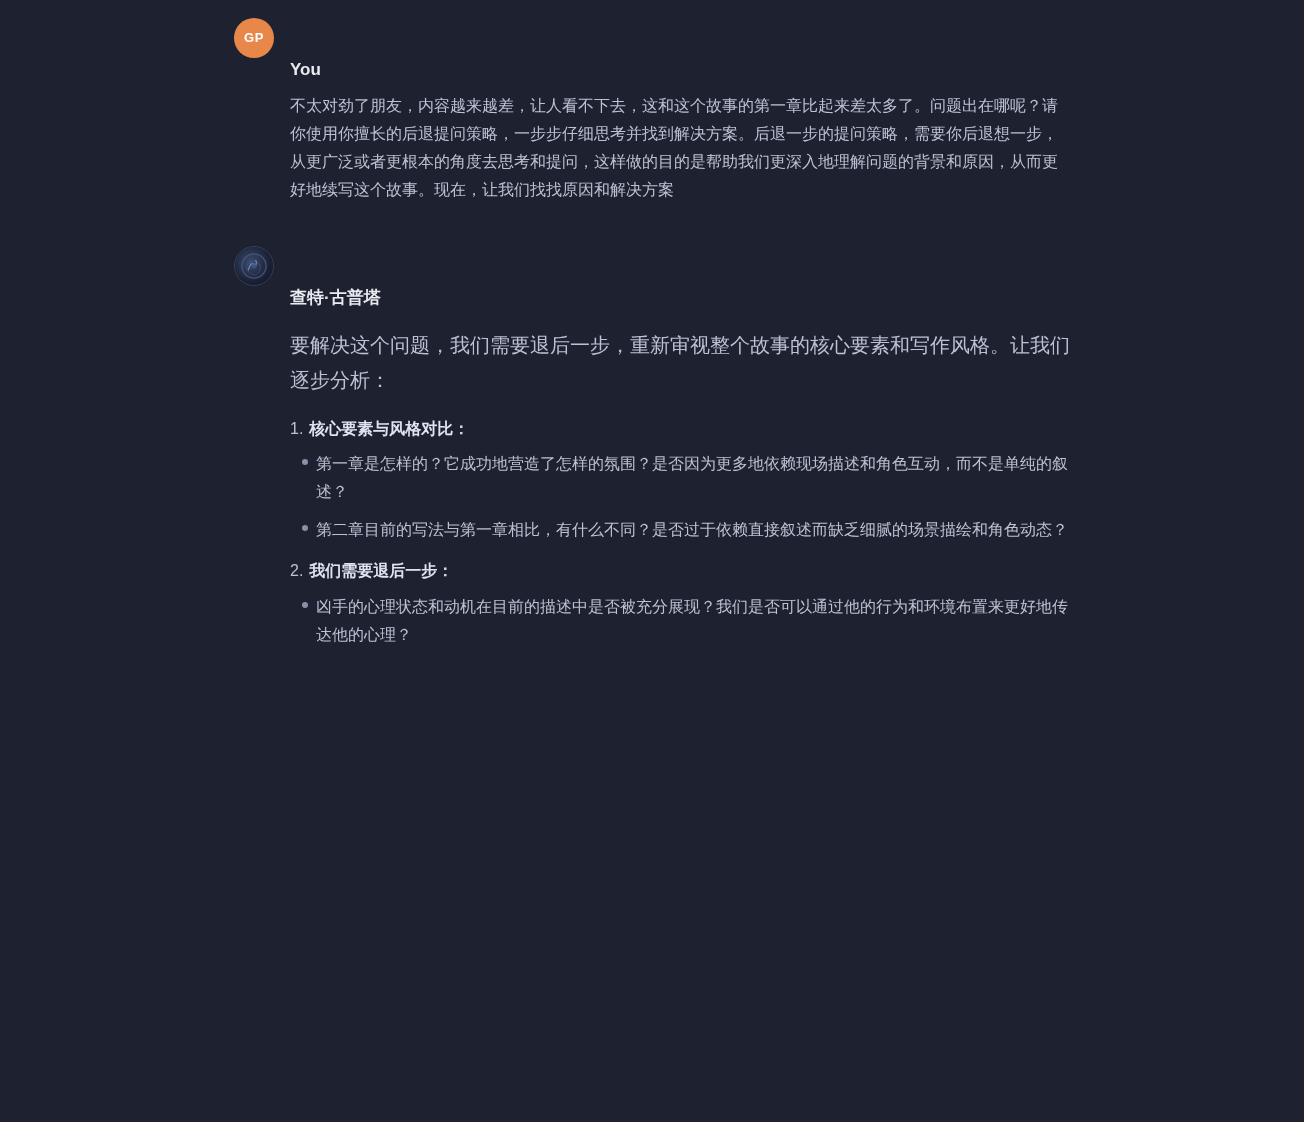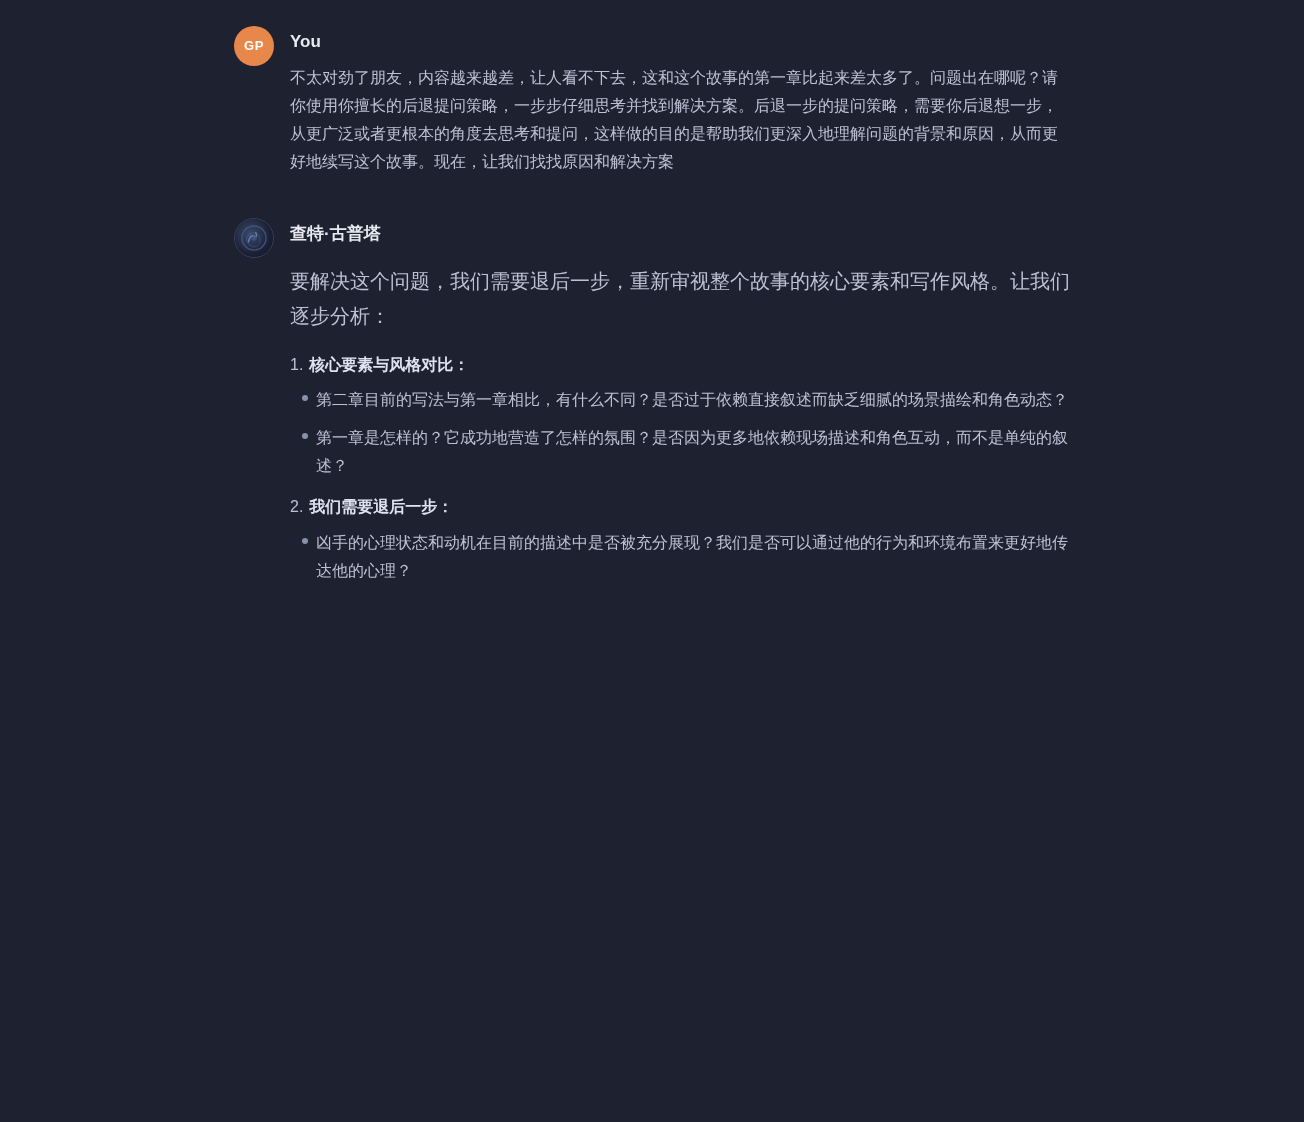--- a/index.html
+++ b/index.html
@@ -14,21 +14,21 @@
       font-family: -apple-system, BlinkMacSystemFont, 'Segoe UI', sans-serif;
       font-size: 16px;
       line-height: 1.65;
       width: 1304px;
       min-height: 1122px;
     }
 
     .chat-container {
       max-width: 900px;
       margin: 0 auto;
-      padding: 24px 32px;
+      padding: 16px 32px;
     }
 
     .message-block {
       display: flex;
       gap: 16px;
       margin-bottom: 40px;
       align-items: flex-start;
     }
 
     .avatar {
@@ -68,20 +68,21 @@
 
     .avatar-ai-inner svg {
       width: 26px;
       height: 26px;
       opacity: 0.85;
     }
 
     .message-content {
       flex: 1;
       padding-top: 4px;
+      margin-top: 36px;
     }
 
     .message-name {
       font-weight: 700;
       font-size: 17px;
       color: #e8eaf0;
       margin-bottom: 8px;
     }
 
     .ai-section {
@@ -189,25 +190,25 @@
         <ol class="numbered-list">
 
           <li class="numbered-item">
             <div class="numbered-header">
               <span class="num">1.</span>
               <span><span class="title-bold">核心要素与风格对比</span><span>：</span></span>
             </div>
             <ul class="bullet-list">
               <li class="bullet-item">
                 <span class="bullet-dot"></span>
-                <span>第二章目前的写法与第一章相比，有什么不同？是否过于依赖直接叙述而缺乏细腻的场景描绘和角色动态？</span>
+                <span>第一章是怎样的？它成功地营造了怎样的氛围？是否因为更多地依赖现场描述和角色互动，而不是单纯的叙述？</span>
               </li>
               <li class="bullet-item">
                 <span class="bullet-dot"></span>
-                <span>第一章是怎样的？它成功地营造了怎样的氛围？是否因为更多地依赖现场描述和角色互动，而不是单纯的叙述？</span>
+                <span>第二章目前的写法与第一章相比，有什么不同？是否过于依赖直接叙述而缺乏细腻的场景描绘和角色动态？</span>
               </li>
             </ul>
           </li>
 
           <li class="numbered-item">
             <div class="numbered-header">
               <span class="num">2.</span>
               <span><span class="title-bold">我们需要退后一步</span><span>：</span></span>
             </div>
             <ul class="bullet-list">

